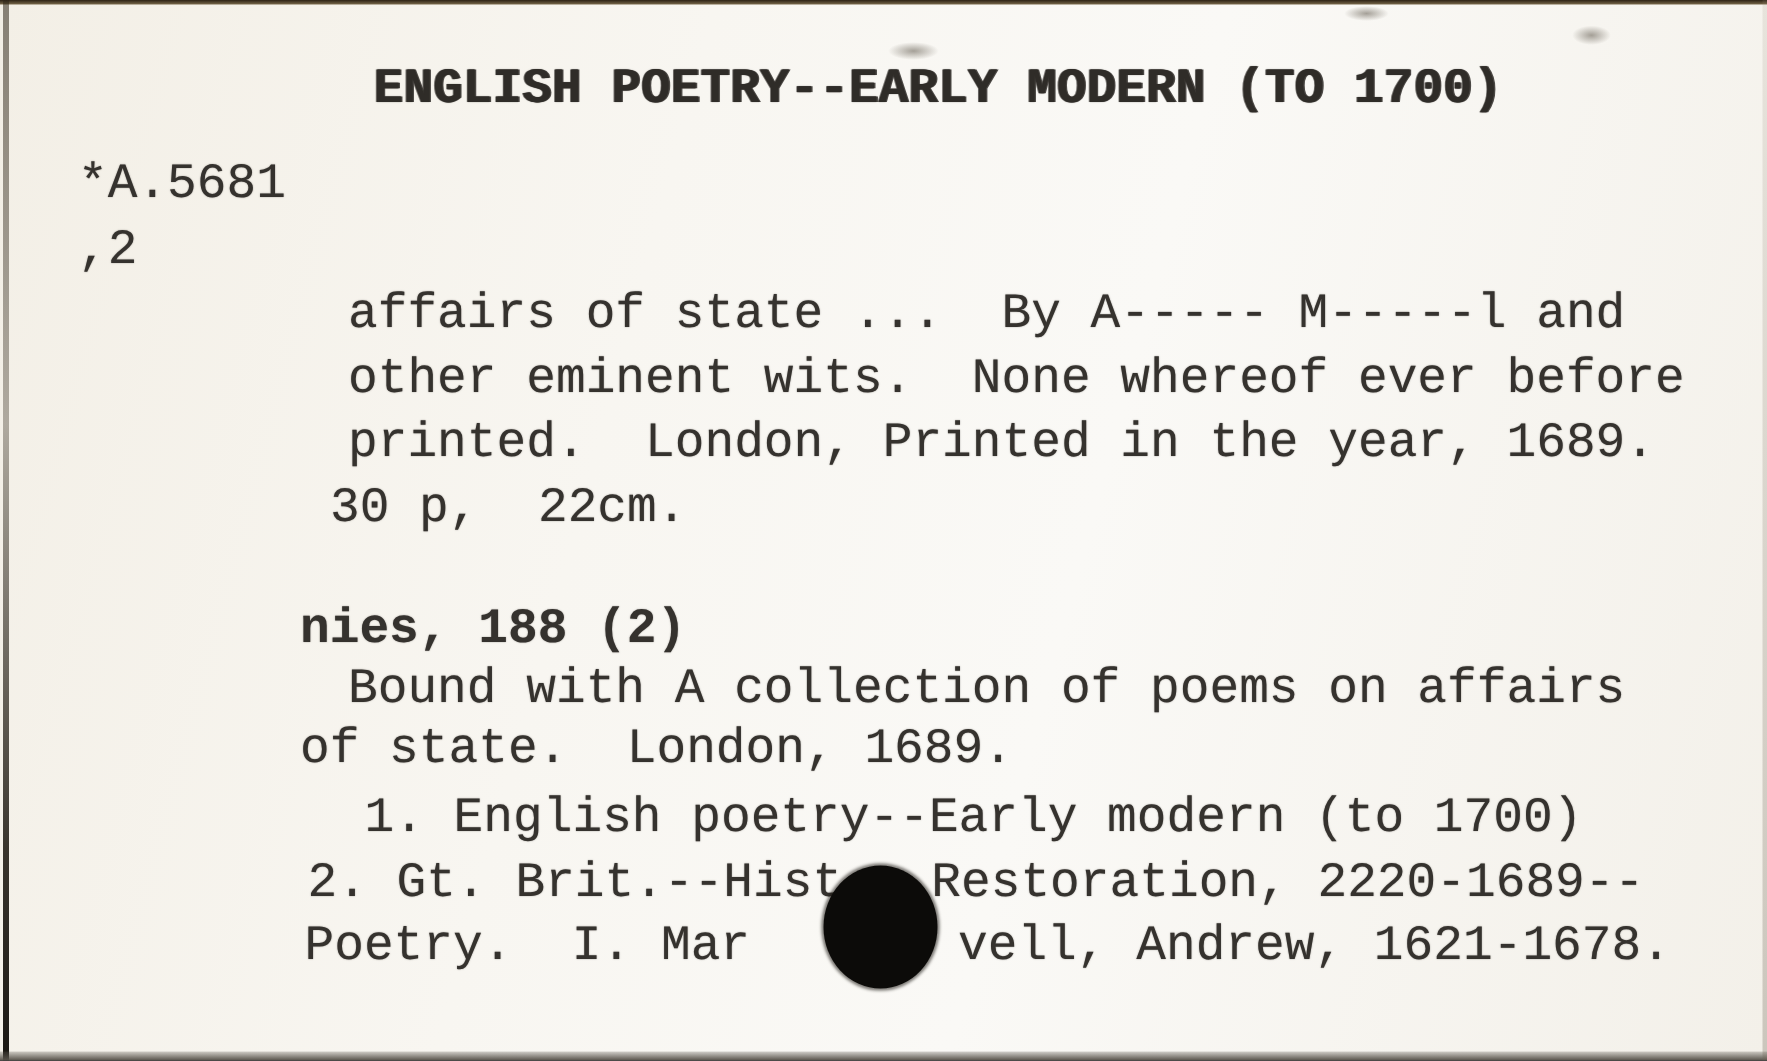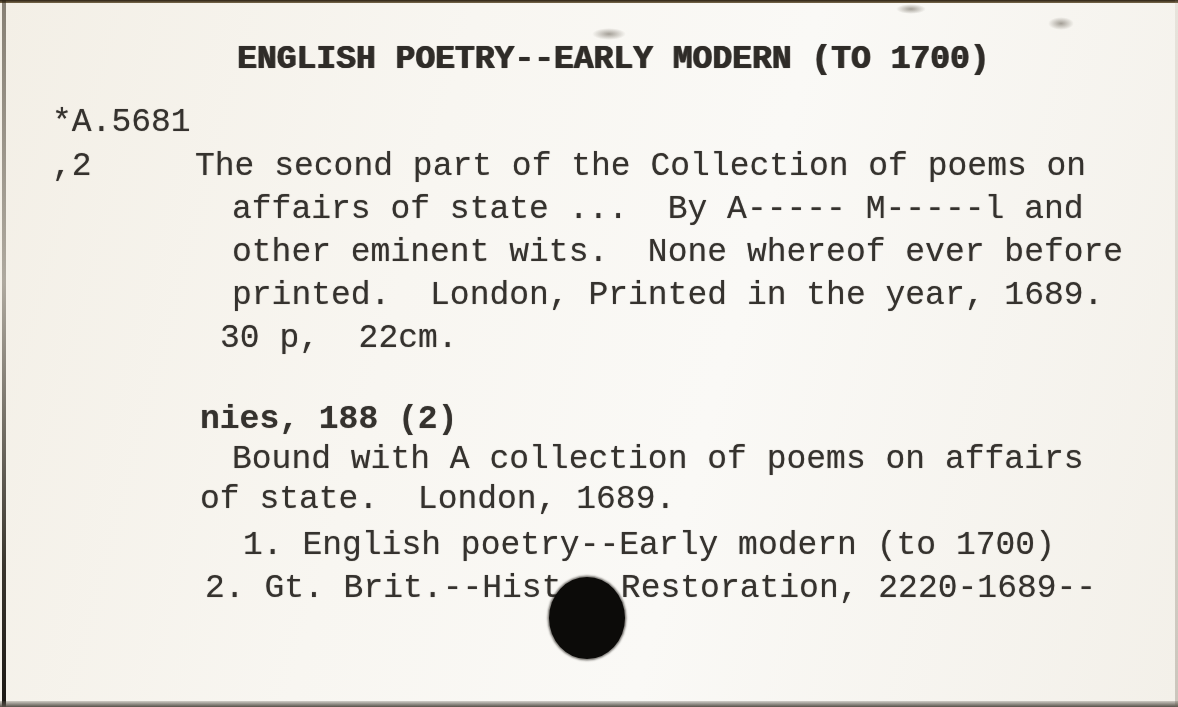--- a/index.html
+++ b/index.html
@@ -37,20 +37,21 @@
     line-height: 1;
     white-space: pre;
     color: #35322e;
     text-shadow: 0 0 1px rgba(55,50,44,.55);
     letter-spacing: 0;
   }
   .tline.heading {
     font-weight: 700;
     color: #2f2c28;
     text-shadow: 0.9px 0 0 rgba(47,44,40,.85), -0.6px 0 0 rgba(47,44,40,.6), 0 0 1px rgba(47,44,40,.5);
+    margin-left: 12px;
   }
   
   .hole {
     position: absolute;
     left: 549px; top: 577px;
     width: 76px; height: 82px;
     border-radius: 50%;
     background: #0c0b09;
     box-shadow: 0 0 2px 1.5px rgba(25,22,17,.55);
     z-index: 5;
@@ -77,27 +78,27 @@
 
   <div class="smudge s1"></div>
   <div class="smudge s2"></div>
   <div class="smudge s3"></div>
 
   <div class="tline heading" style="left:237px; top:43px;">ENGLISH POETRY--EARLY MODERN (TO 1700)</div>
 
   <div class="tline" style="left:52px; top:106px;">*A.5681</div>
   <div class="tline" style="left:52px; top:150px;">,2</div>
 
-  <div class="tline" style="left:195px; top:150px;">The second part of the Collection of poems on</div>
   <div class="tline" style="left:232px; top:193px;">affairs of state ...  By A----- M-----l and</div>
   <div class="tline" style="left:232px; top:236px;text-align:center;">other eminent wits.  None whereof ever before</div>
   <div class="tline" style="left:232px; top:279px;">printed.  London, Printed in the year, 1689.</div>
   <div class="tline" style="left:220px; top:322px;">30 p,  22cm.</div>
   <div class="tline" style="left:200px; top:403px;font-weight:bold;">nies, 188 (2)</div>
   <div class="tline" style="left:232px; top:443px;">Bound with A collection of poems on affairs</div>
   <div class="tline" style="left:200px; top:483px;">of state.  London, 1689.</div>
 
   <div class="tline" style="left:243px; top:529px;text-align:center;">1. English poetry--Early modern (to 1700)</div>
   <div class="tline" style="left:205px; top:572px;">2. Gt. Brit.--Hist   Restoration, 2220-1689--</div>
+  <div class="tline" style="left:203px; top:614px;">Poetry.  I. Mar       vell, Andrew, 1621-1678.</div>
 
   <div class="hole"></div>
 
 </div>
 
 </body></html>

